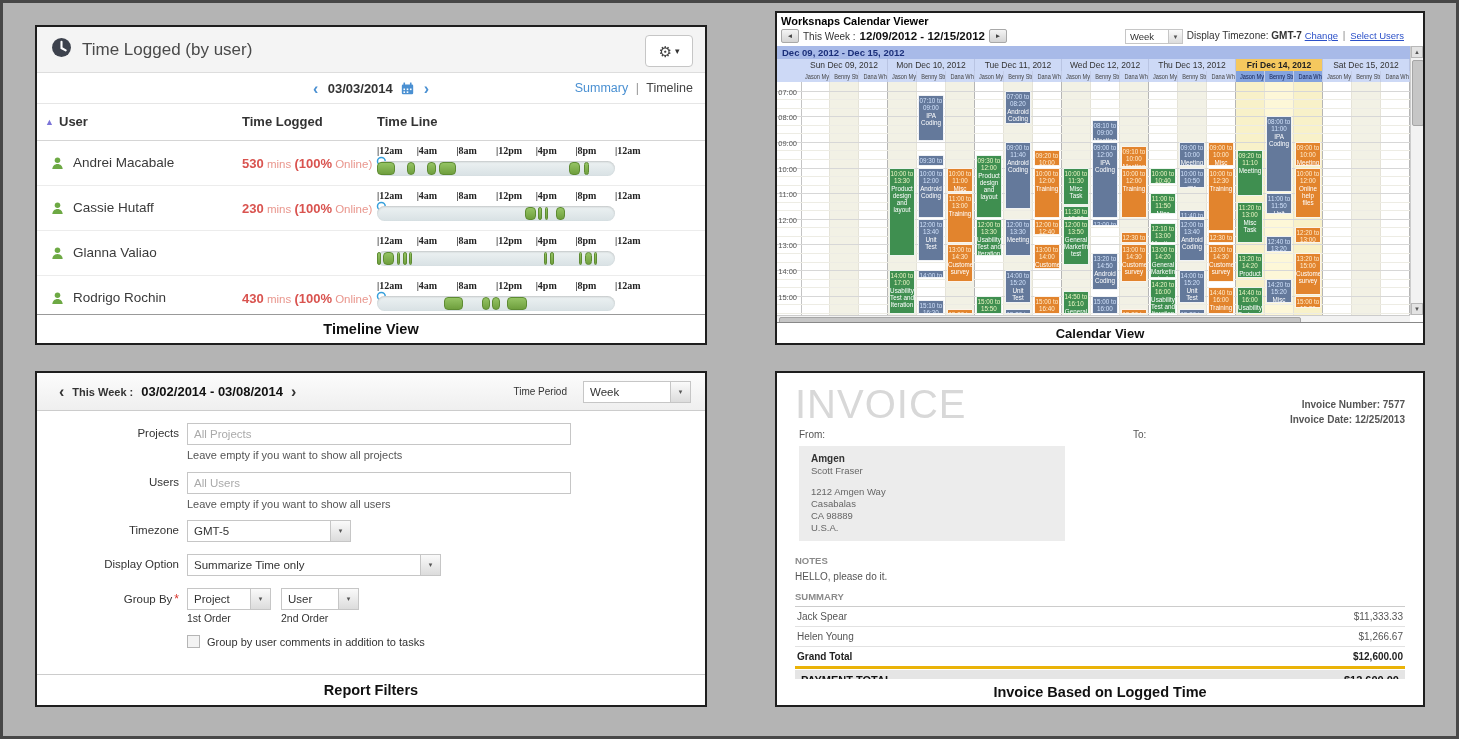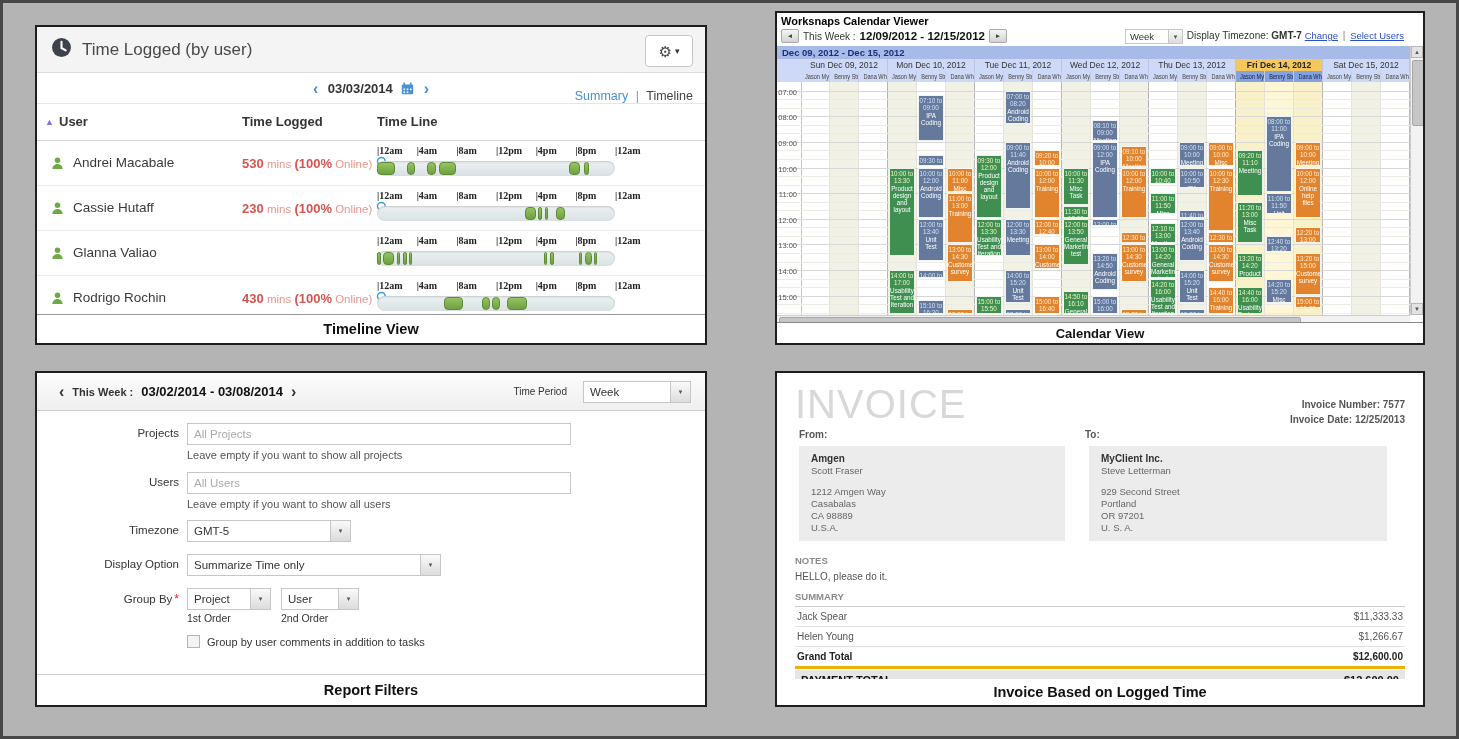--- a/index.html
+++ b/index.html
@@ -16,21 +16,21 @@
   .p1title{font-size:17px;color:#4a4a4a;margin-left:10px;}
   .gearbtn{position:absolute;right:12px;top:8px;width:46px;height:30px;background:#fff;border:1px solid #c6c6c6;border-radius:4px;
            display:flex;align-items:center;justify-content:center;gap:3px;color:#444;cursor:pointer;}
   .gearbtn .g{font-size:15px;line-height:15px;}
   .gearbtn .c{font-size:9px;color:#333;}
   .subhdr{height:30px;border-bottom:1px solid #e6e6e6;position:relative;}
   .dnav{position:absolute;left:0;right:0;text-align:center;line-height:30px;}
   .dnav .arr{color:#4a90d2;font-weight:bold;font-size:16px;margin:0 5px;vertical-align:-1px;}
   .dnav .dt{font-weight:bold;font-size:13px;color:#333;}
   .dnav svg{vertical-align:-2px;margin-left:4px;}
-  .vlinks{position:absolute;right:12px;top:8px;line-height:30px;font-size:12.5px;}
+  .vlinks{position:absolute;right:12px;top:0;line-height:30px;font-size:12.5px;}
   .vlinks .lnk{color:#4a90d2;}
   .vlinks .dv{color:#999;margin:0 4px;}
   .vlinks .cur{color:#444;}
   .thead{height:36px;position:relative;border-bottom:1px solid #d5d5d5;font-weight:bold;font-size:13px;color:#333;}
   .thead span{position:absolute;line-height:36px;}
   .th-sort{left:8px;font-size:9px;color:#7b74d8;}
   .th-user{left:22px;} .th-logged{left:205px;} .th-line{left:340px;}
   .tl-row{position:relative;height:44px;border-bottom:1px solid #ececec;}
   .picon{position:absolute;left:14px;top:15px;}
   .uname{position:absolute;left:36px;top:14px;font-size:13.5px;color:#3a3a3a;}
@@ -112,21 +112,21 @@
   .chkbox{position:absolute;left:150px;width:13px;height:13px;border:1px solid #b5b5b5;background:#f3f3f3;box-sizing:border-box;cursor:pointer;}
   .chklab{position:absolute;left:170px;font-size:11px;color:#333;}
 
   
   #p4{left:772px;top:368px;width:650px;height:336px;}
   #p4 .cap{height:26px;font-size:14.5px;border-top:none;}
   .p4pad{padding:10px 18px 0 18px;}
   .inv-head{display:flex;justify-content:space-between;align-items:flex-start;}
   .inv-title{font-size:40px;line-height:42px;color:#d8d8d8;letter-spacing:1px;}
   .inv-meta{text-align:right;font-size:10px;font-weight:bold;color:#555;line-height:15px;margin-top:14px;}
-  .ft-labels{display:flex;font-size:10px;font-weight:bold;color:#555;margin-top:2px;}
+  .ft-labels{display:flex;font-size:10px;font-weight:normal;color:#555;margin-top:2px;gap:48px;}
   .ft-labels .fl1{width:290px;padding-left:4px;box-sizing:border-box;}
   .addr-row{display:flex;margin-top:6px;}
   .addr{background:#ececec;padding:7px 12px;font-size:9.5px;color:#666;line-height:12px;box-sizing:border-box;}
   .addr .co{font-weight:bold;color:#333;font-size:10px;}
   .addr .sp{height:9px;}
   .addr.a1{width:266px;margin-left:4px;}
   .addr.a2{width:298px;margin-left:24px;}
   .ninv{font-size:9.5px;font-weight:bold;color:#8a8a8a;}
   .nlab{margin-top:14px;}
   .note{margin-top:5px;font-size:10px;color:#555;}
@@ -757,29 +757,20 @@
       <div class="addr-row">
         <div class="addr a1">
           <div class="co">Amgen</div>
           <div>Scott Fraser</div>
           <div class="sp"></div>
           <div>1212 Amgen Way</div>
           <div>Casabalas</div>
           <div>CA 98889</div>
           <div>U.S.A.</div>
         </div>
-        <div class="addr a2">
-          <div class="co">MyClient Inc.</div>
-          <div>Steve Letterman</div>
-          <div class="sp"></div>
-          <div>929 Second Street</div>
-          <div>Portland</div>
-          <div>OR 97201</div>
-          <div>U. S. A.</div>
-        </div>
       </div>
       <div class="ninv nlab">NOTES</div>
       <div class="note">HELLO, please do it.</div>
       <div class="ninv slab">SUMMARY</div>
       <div id="inv-rows">
           <div class="inv-row">
             <span>Jack Spear</span>
             <span>$11,333.33</span>
           </div>
           <div class="inv-row">

